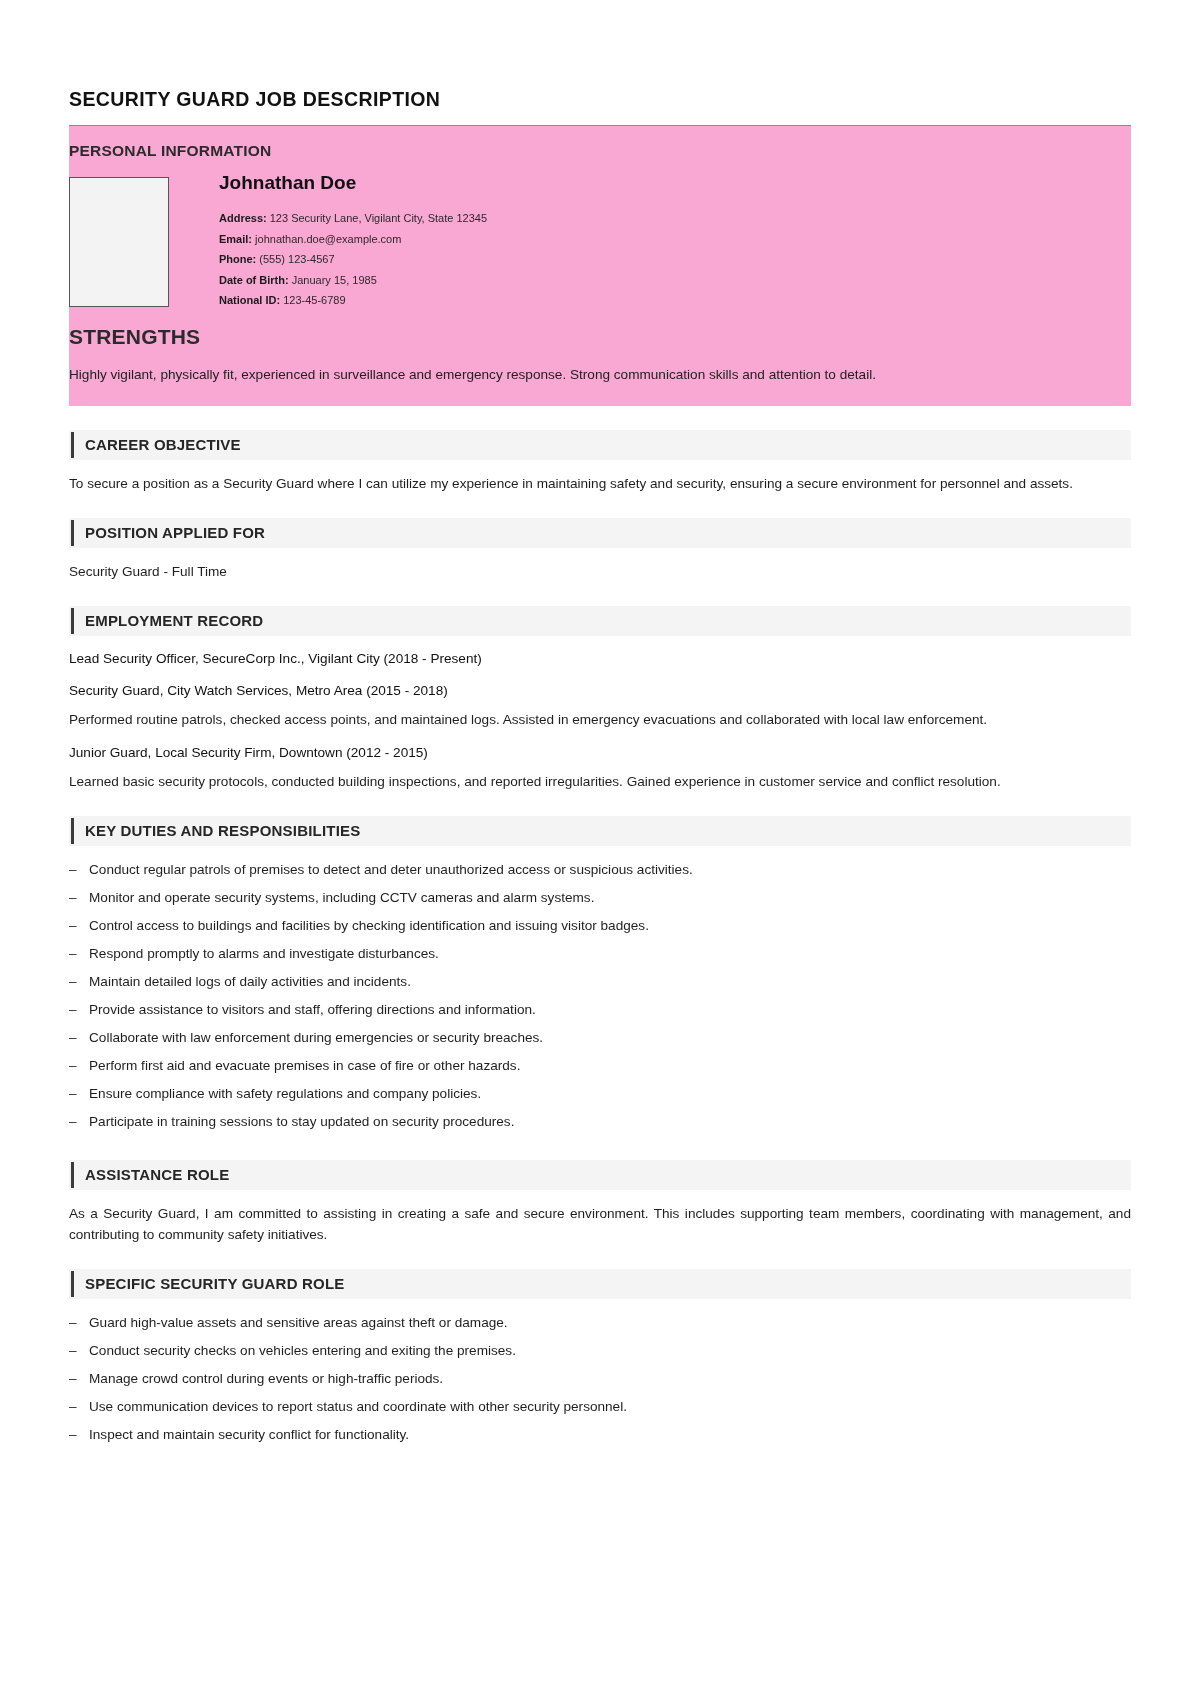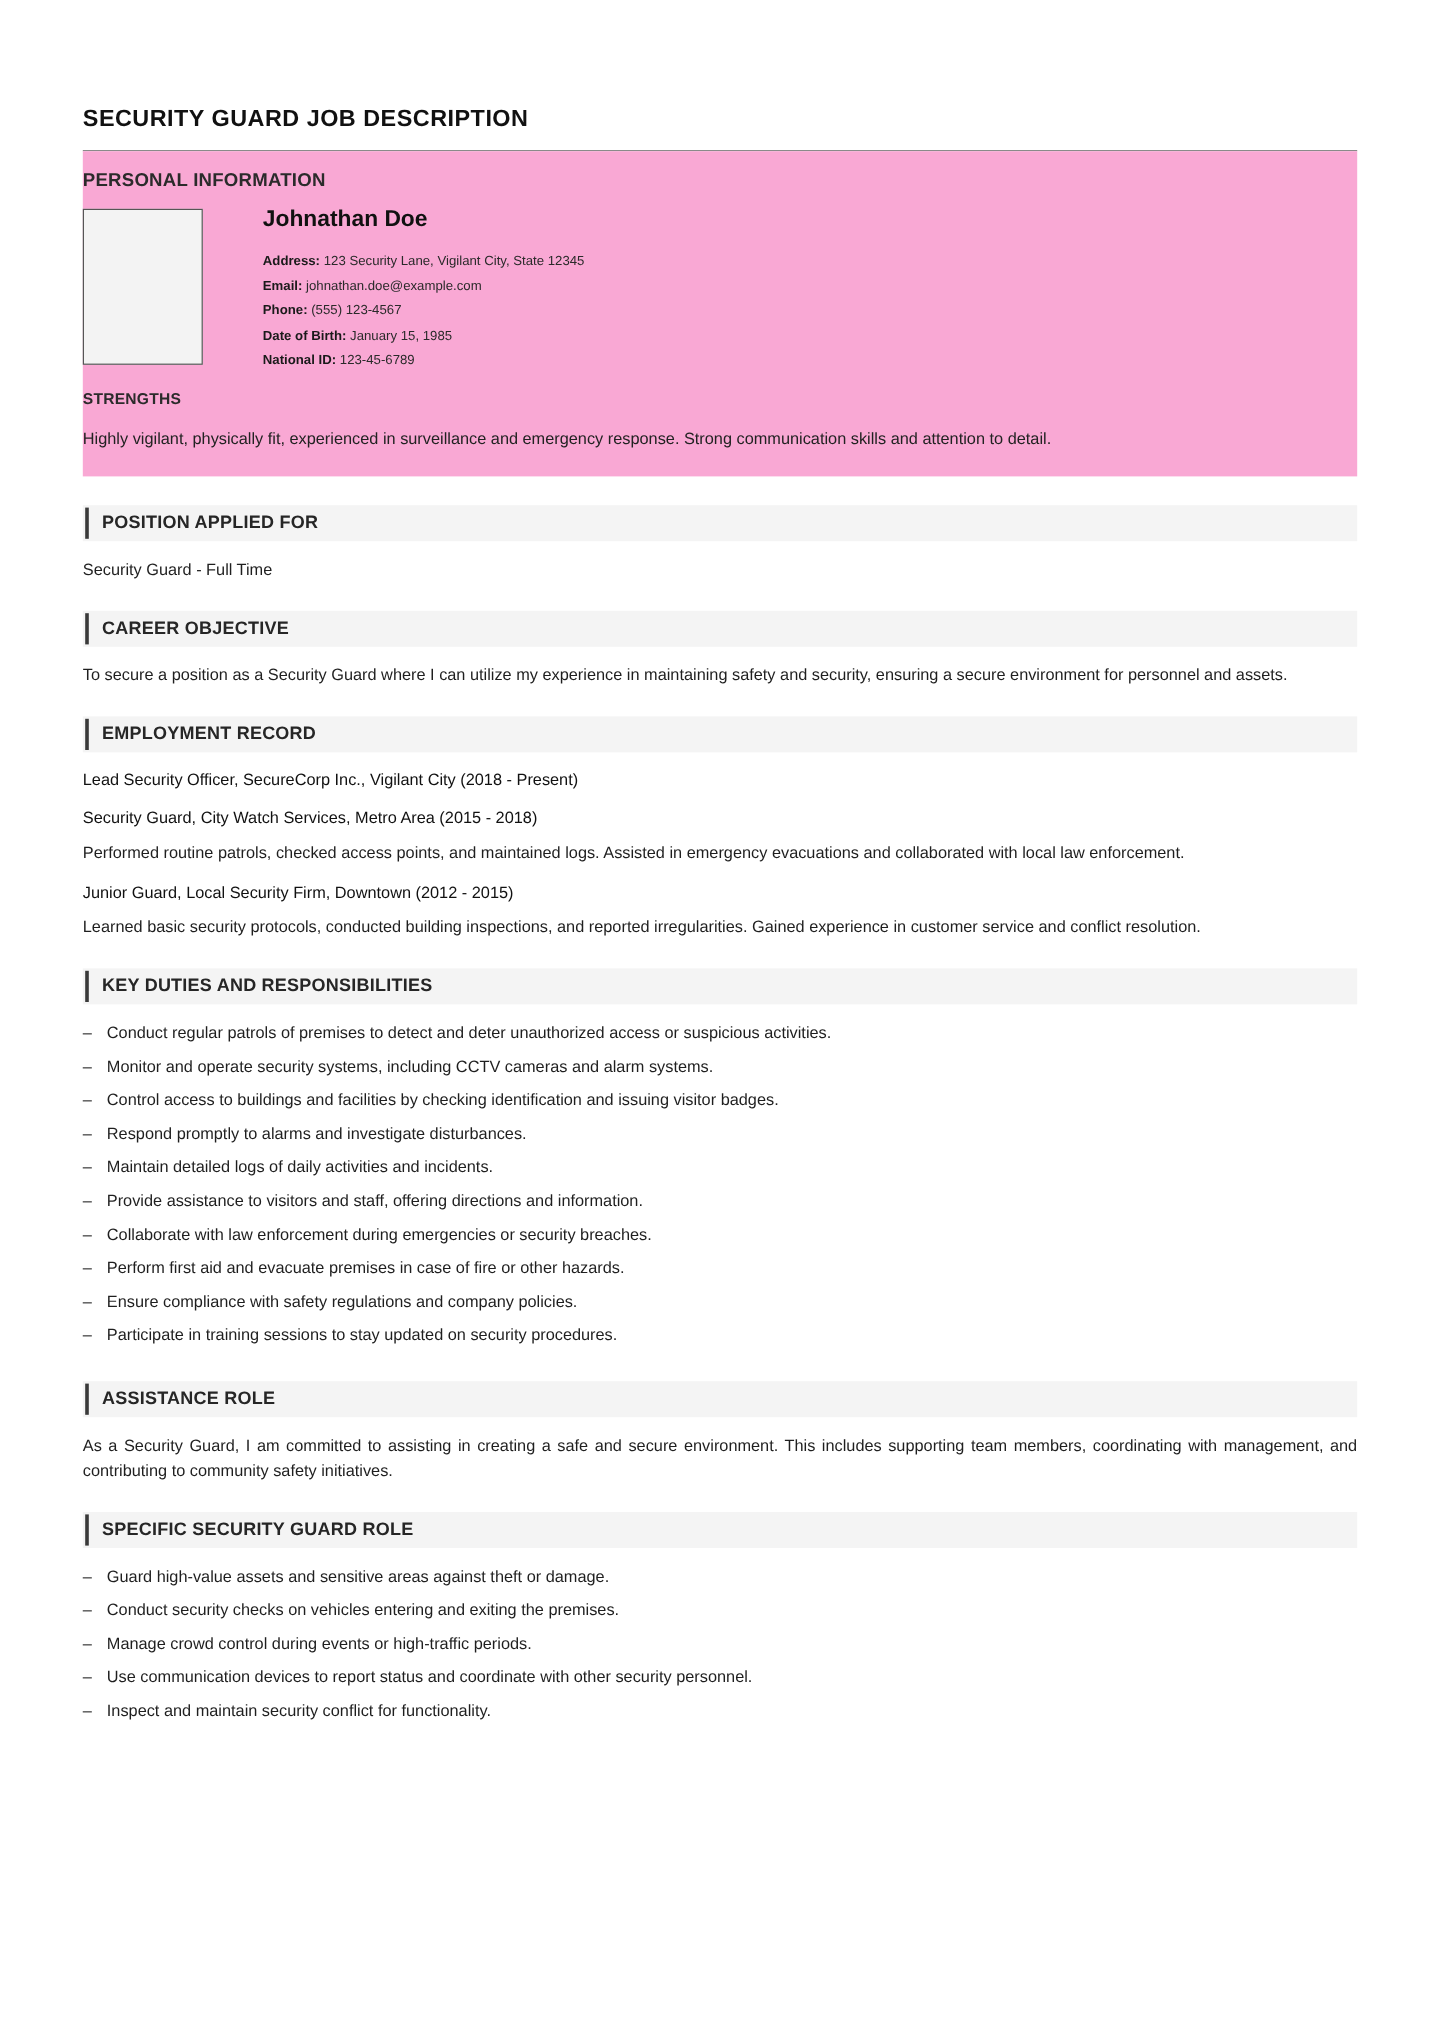--- a/index.html
+++ b/index.html
@@ -49,21 +49,21 @@
   }
   .block-heading {
     font-size: 15.5px;
     font-weight: bold;
     color: #2b2b2b;
     letter-spacing: 0.2px;
     margin: 0 0 12px 0;
   }
   .pi-row {
     display: flex;
-    align-items: flex-start;
+    align-items: center;
     gap: 0;
   }
   .photo-box {
     width: 98px;
     height: 128px;
     border: 1.4px solid #555555;
     background: #f3f3f3;
     flex: 0 0 auto;
     margin-top: 2px;
   }
@@ -80,21 +80,21 @@
   .pi-line {
     font-size: 11px;
     line-height: 20.5px;
     color: #2a2a2a;
   }
   .pi-line .lbl {
     font-weight: bold;
     color: #1a1a1a;
   }
   .strengths-heading {
-    font-size: 13px;
+    font-size: 21px;
     font-weight: bold;
     color: #2b2b2b;
     margin: 14px 0 16px 0;
     letter-spacing: 0.2px;
   }
   .strengths-text {
     font-size: 13.6px;
     line-height: 19px;
     color: #222222;
   }
@@ -223,31 +223,31 @@
         </div>
 
         <div class="strengths-heading">STRENGTHS</div>
         <div class="strengths-text">Highly vigilant, physically fit, experienced in surveillance and emergency response. Strong communication skills and attention to detail.</div>
       </div>
     </div>
 
     <div class="section">
       <div class="section-header">
         <div class="accent-bar"></div>
+        <div class="section-title">CAREER OBJECTIVE</div>
+      </div>
+      <div class="body-text">To secure a position as a Security Guard where I can utilize my experience in maintaining safety and security, ensuring a secure environment for personnel and assets.</div>
+    </div>
+
+    <div class="section">
+      <div class="section-header">
+        <div class="accent-bar"></div>
         <div class="section-title">POSITION APPLIED FOR</div>
       </div>
       <div class="plain-text">Security Guard - Full Time</div>
-    </div>
-
-    <div class="section">
-      <div class="section-header">
-        <div class="accent-bar"></div>
-        <div class="section-title">CAREER OBJECTIVE</div>
-      </div>
-      <div class="body-text">To secure a position as a Security Guard where I can utilize my experience in maintaining safety and security, ensuring a secure environment for personnel and assets.</div>
     </div>
 
     <div class="section">
       <div class="section-header">
         <div class="accent-bar"></div>
         <div class="section-title">EMPLOYMENT RECORD</div>
       </div>
 
       <div class="job">
         <div class="job-title">Lead Security Officer, SecureCorp Inc., Vigilant City (2018 - Present)</div>

